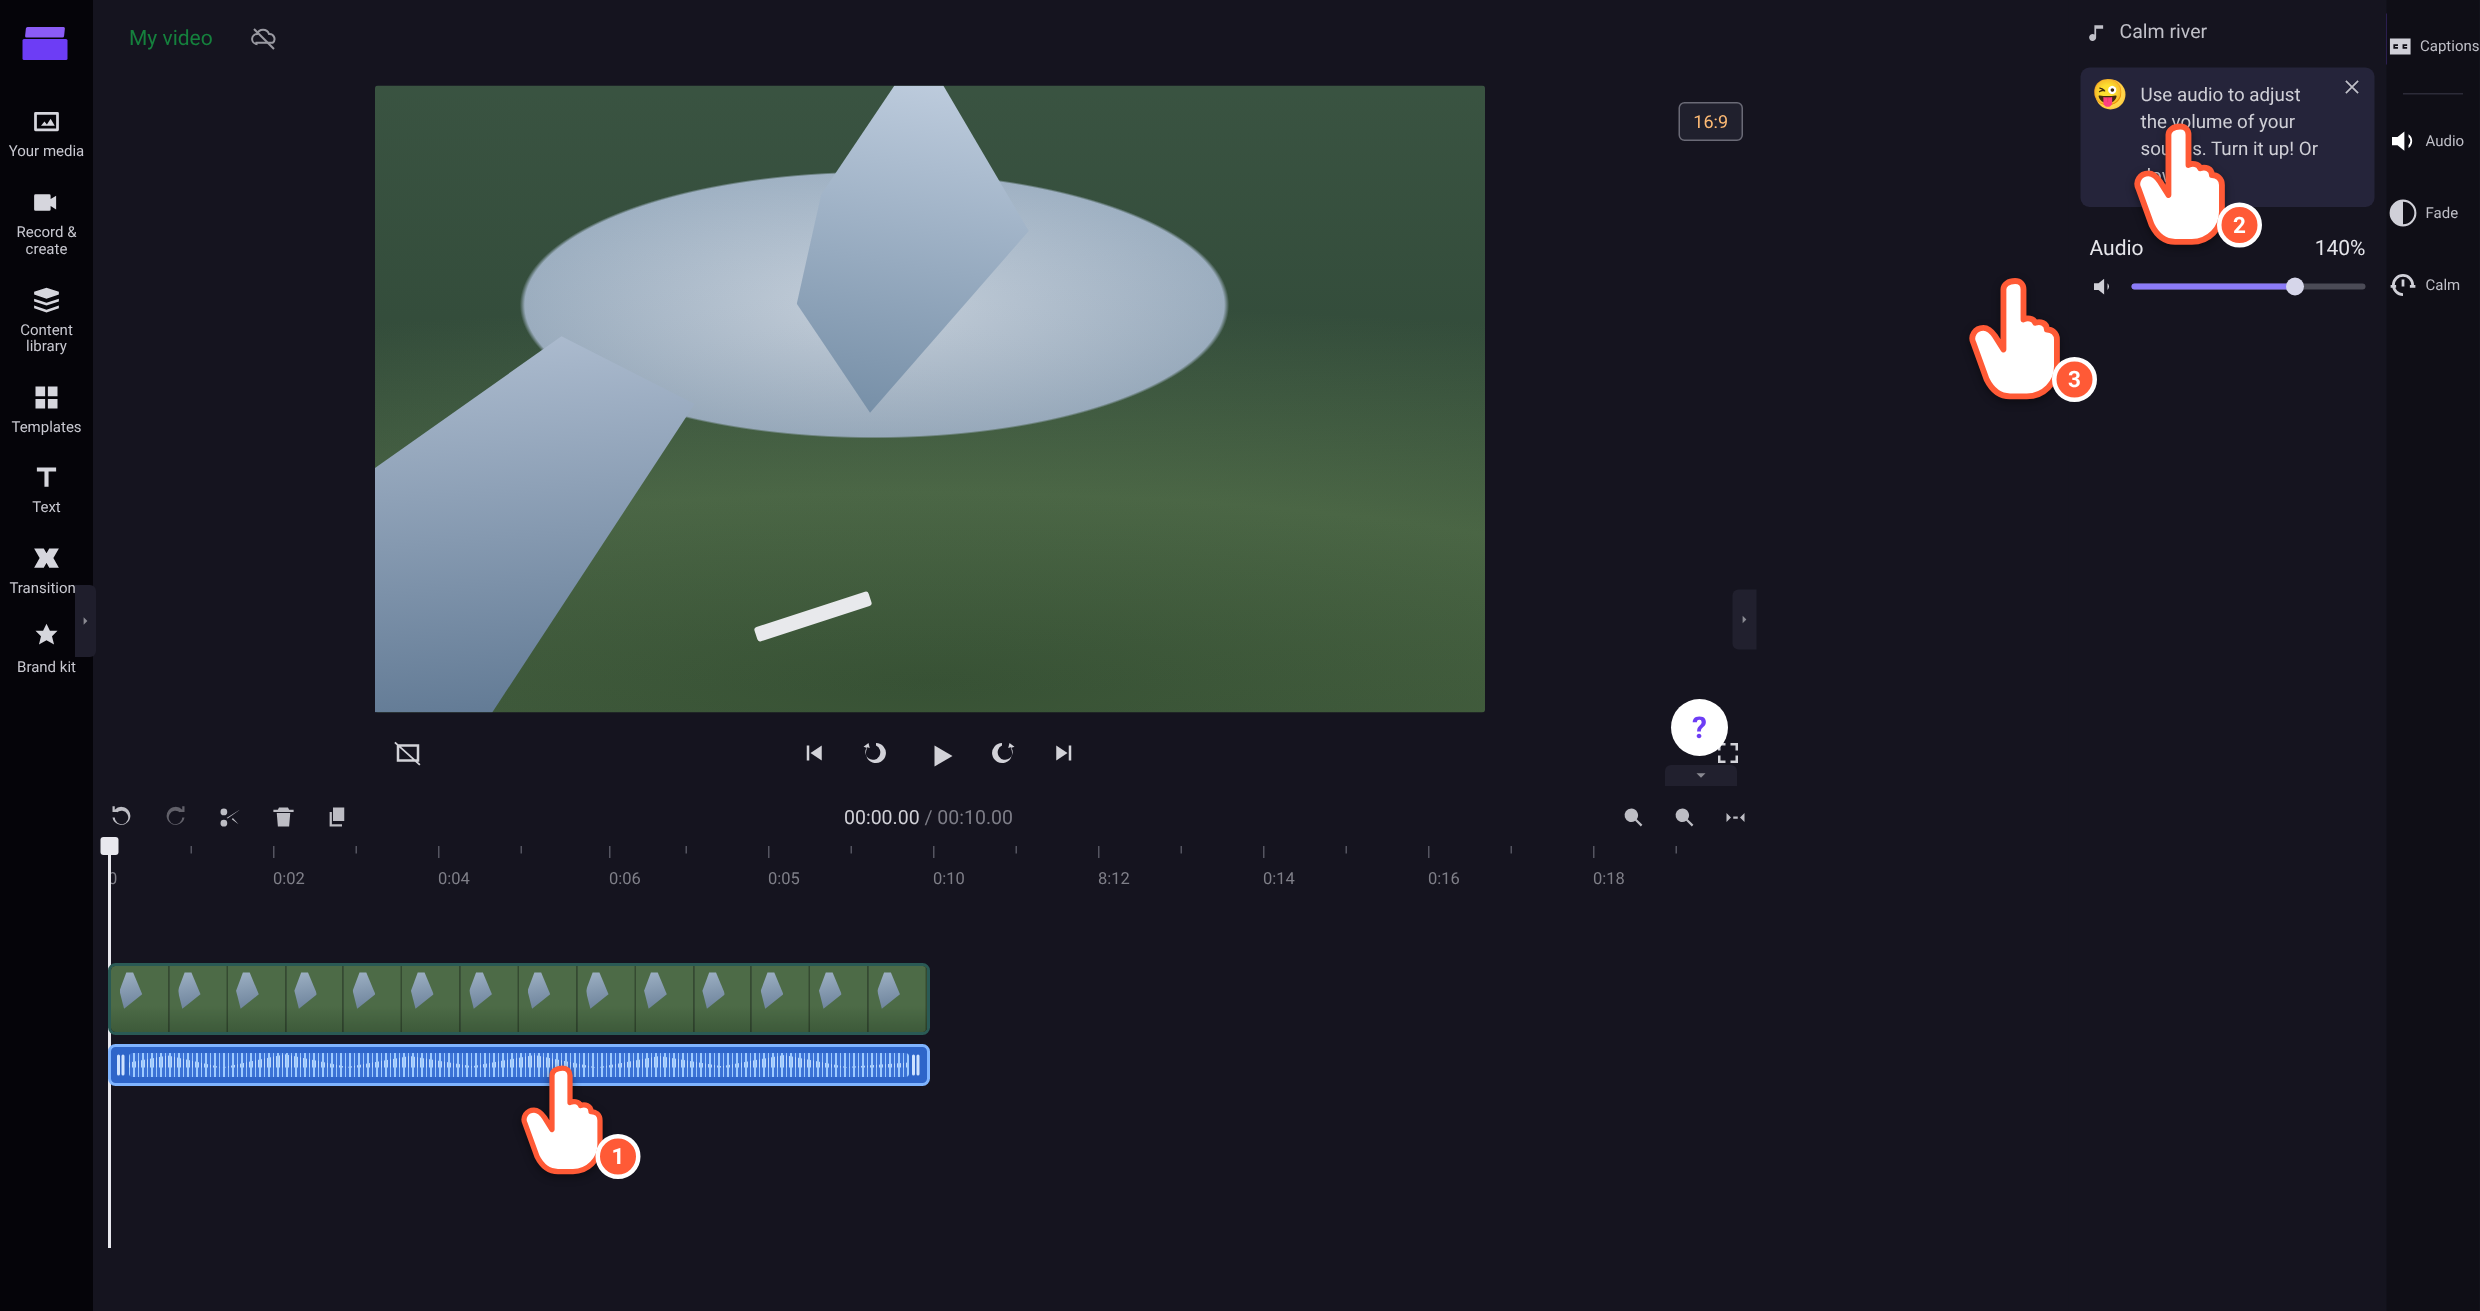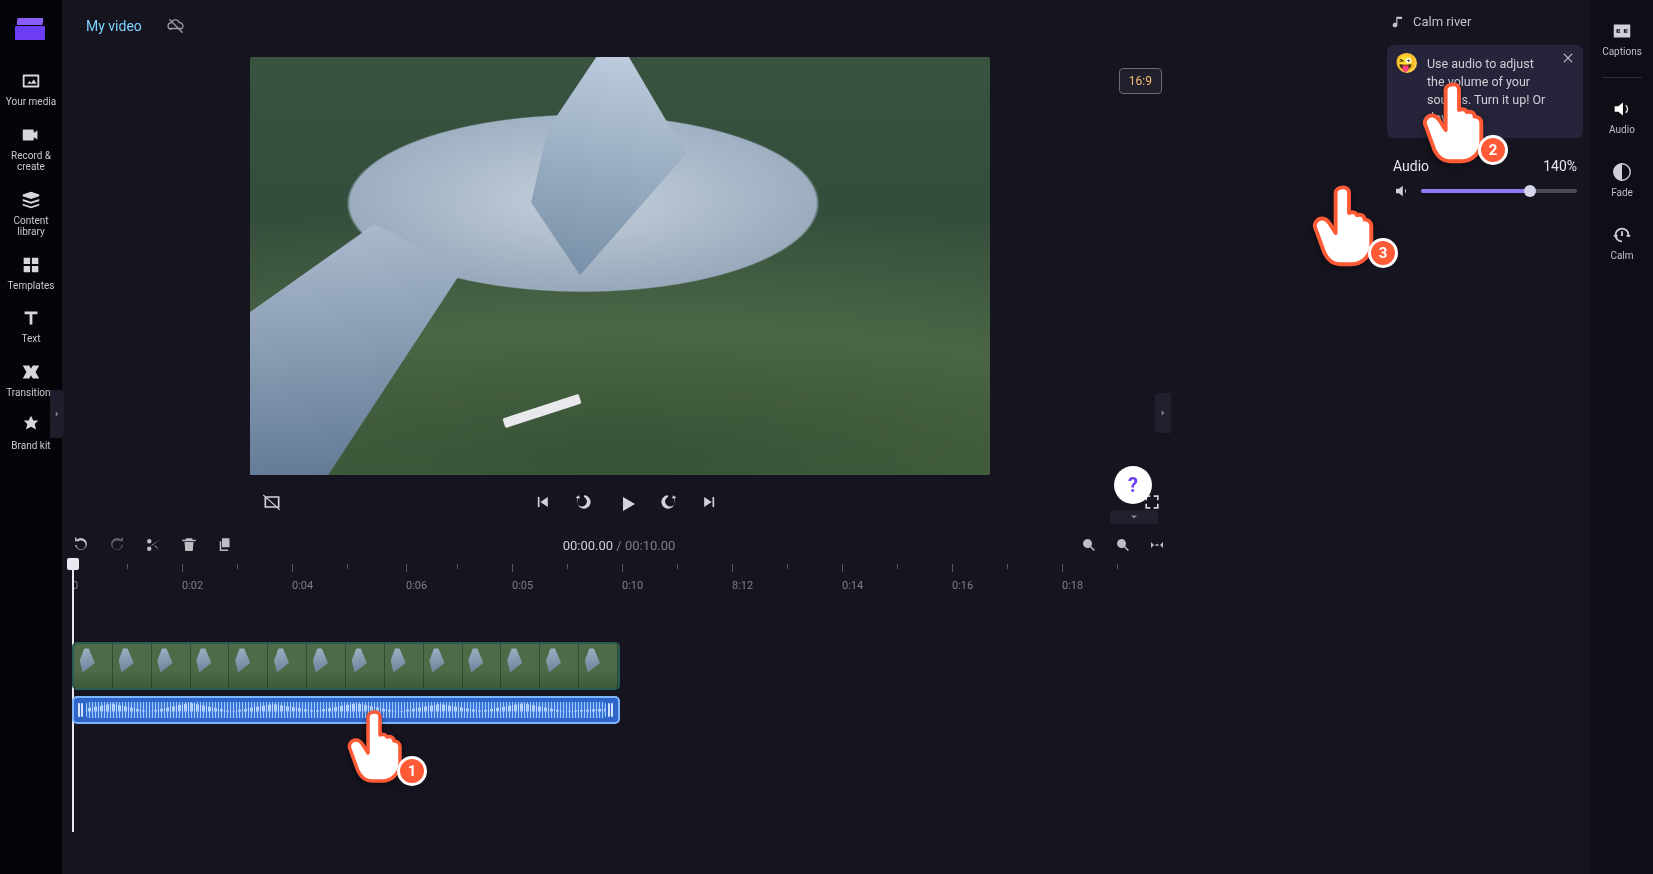--- a/index.html
+++ b/index.html
@@ -11,21 +11,21 @@
   .app-logo-top { position:absolute; top:0; left:2px; width:26px; height:7px; background:#8b5cf6; transform: skewX(-6deg); border-radius:1px; }
   .app-logo-bot { position:absolute; top:8px; left:0; width:30px; height:14px; background:#6d3df5; border-radius:1px; }
   .left-item { display: flex; flex-direction: column; align-items: center; gap: 4px; padding: 8px 0; cursor: pointer; width: 100%; }
   .left-item svg { width: 22px; height: 22px; fill: #d6d6dd; }
   .left-item span { font-size: 10px; color: #c8c8d0; text-align: center; line-height: 1.15; }
   .left-expand { position: absolute; right: -2px; top: 390px; width: 14px; height: 48px; background: #1f1e2c; border-radius: 0 4px 4px 0; display:flex; align-items:center; justify-content:center; }
   .left-expand svg{ width:10px; height:10px; fill:#8a8a92;}
   
   
   .top-bar { position: absolute; left: 62px; top: 0; right: 0; height: 52px; display: flex; align-items: center; padding: 0 12px; }
-  .video-title { background: transparent; color: #7dd3fc; font-size: 14px; padding: 6px 12px; border-radius: 4px; }
+  .video-title { background: transparent; color: #15803d; font-size: 14px; padding: 6px 12px; border-radius: 4px; }
   .cloud-off { margin-left: 12px; display:flex; align-items:center; }
   .cloud-off svg{ width:20px; height:20px; stroke:#9a9aa2; fill:none; stroke-width:1.6; }
   .export-btn { margin-left: auto; margin-right:18px; background: #7b48f3; color: #fff; border: none; padding: 9px 15px; border-radius: 4px; font-size: 14px; display: flex; align-items: center; gap: 8px; cursor: pointer; }
   .export-btn svg { width: 15px; height: 15px; fill: #fff; }
   .export-btn .chev{ width:10px; height:10px; fill:#fff; margin-left:2px;}
   
   
   .preview-pane { position: absolute; left: 76px; top: 52px; width: 1100px; height: 470px; }
   .preview-canvas { position: absolute; left: 174px; top: 5px; width: 740px; height: 418px; background:
       linear-gradient(180deg, rgba(255,255,255,.05), rgba(0,0,0,.1)),
@@ -93,21 +93,21 @@
   .tip-close svg{ width:14px; height:14px; stroke:#c0c0c8; stroke-width:2; fill:none;}
   .volume-row{ display:flex; justify-content:space-between; padding:8px 10px 4px; font-size:14px;}
   .slider-row{ display:flex; align-items:center; gap:10px; padding:4px 10px;}
   .slider-row svg{ width:18px; height:18px; fill:#cfcfd6;}
   .slider{ flex:1; height:4px; background:#4b4b56; border-radius:2px; position:relative;}
   .slider-fill{ position:absolute; left:0; top:0; height:100%; background:#8b7bf7; border-radius:2px;}
   .slider-thumb{ position:absolute; top:50%; transform:translate(-50%,-50%); width:12px; height:12px; background:#d6d6ea; border-radius:50%;}
   
   
   .right-toolbar{ position:absolute; right:0; top:0; width:62px; height:100%; background:#0f0e16; display:flex; flex-direction:column; align-items:center; padding-top:14px; gap:14px;}
-  .rt-item{ display:flex; flex-direction:column; align-items:center; gap:4px; cursor:pointer; padding:6px 0; width:100%;}
+  .rt-item{ display:flex; flex-direction:row; align-items:center; gap:4px; cursor:pointer; padding:6px 0; width:100%;}
   .rt-item svg{ width:22px; height:22px; fill:#d0d0d8;}
   .rt-item span{ font-size:10px; color:#bfbfc7;}
   .rt-item.active svg{ fill:#fff;}
   .rt-sep{ width:40px; height:1px; background:#2c2b38;}
   
   
   .hand{ position:absolute; pointer-events:none; }
   .hand svg{ filter: drop-shadow(0 2px 3px rgba(0,0,0,.4)); }
   .hand-num{ position:absolute; width:30px; height:30px; background:#ff5a36; border:3px solid #fff; border-radius:50%; display:flex; align-items:center; justify-content:center; color:#fff; font-weight:700; font-size:15px;}
   

